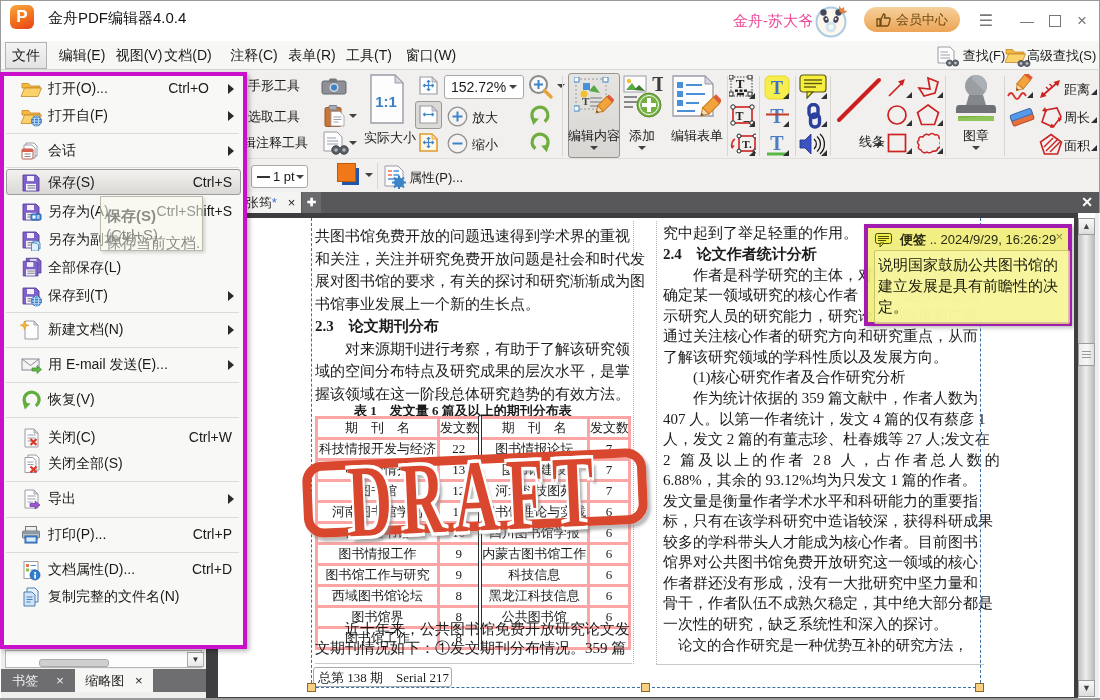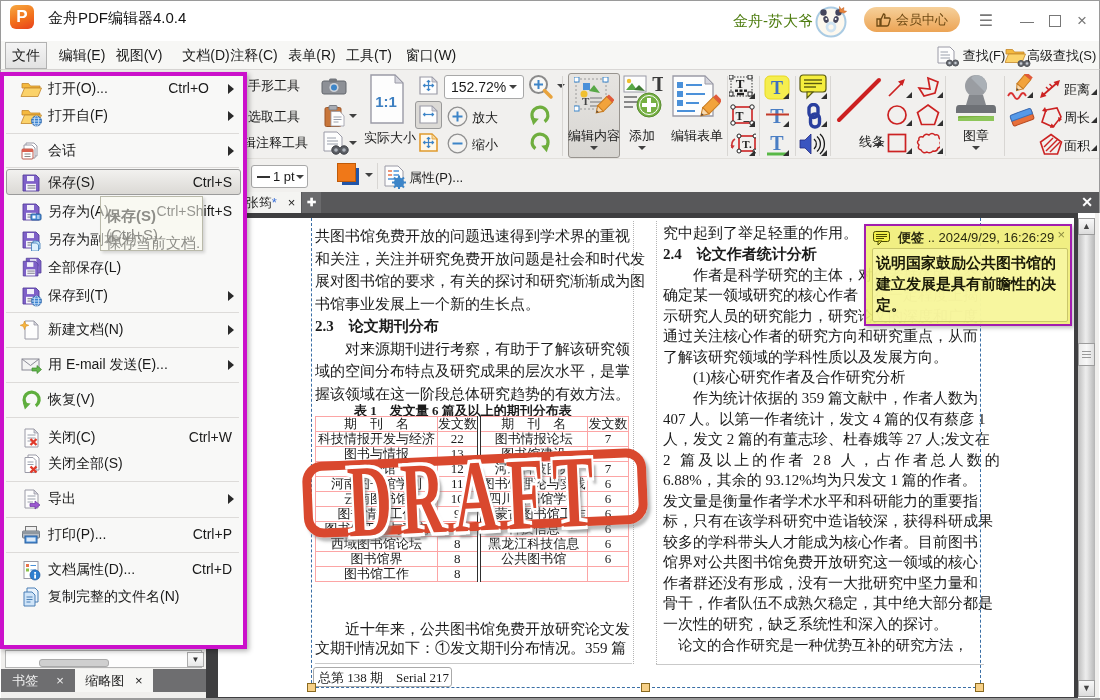--- a/index.html
+++ b/index.html
@@ -2,21 +2,21 @@
 <html><head><meta charset="utf-8"><style>
 *{box-sizing:border-box;margin:0;padding:0}
 html,body{width:1100px;height:700px;overflow:hidden}
 body{font-family:"Liberation Sans",sans-serif;background:#fff;position:relative}
 .a{position:absolute}
 .ct{display:flex;align-items:center;justify-content:center}
 
 #titlebar{left:0;top:0;width:1100px;height:41px;background:#fff;border-top:1px solid #9a9a9a;border-left:1px solid #9a9a9a;border-right:1px solid #9a9a9a}
 #logo{left:10px;top:5px;width:24px;height:24px;border-radius:6px;background:linear-gradient(160deg,#f7a941 0%,#f2711c 55%,#e8401c 100%);color:#fff;font-weight:bold;font-size:17px;text-align:center;line-height:24px}
 #apptitle{left:48px;top:9px;font-size:15px;color:#141414}
-#user{left:733px;top:12px;font-size:15px;color:#4d7c0f}
+#user{left:733px;top:12px;font-size:15px;color:#ec4899}
 #memberbtn{left:864px;top:7px;width:96px;height:25px;border-radius:13px;background:linear-gradient(#f6d09a,#eca455);color:#6e4a14;font-size:13px}
 .winbtn{top:11px;width:22px;height:20px;color:#777;font-size:16px;text-align:center;line-height:20px}
 
 #menubar{left:0;top:41px;width:1100px;height:29px;background:#f7f7f5;border-bottom:1px solid #d9d7d5;border-left:1px solid #9a9a9a;border-right:1px solid #9a9a9a}
 .mi{position:absolute;top:2px;height:25px;line-height:25px;font-size:14px;color:#1a1a1a;text-align:center}
 #mfile{left:4px;top:1px;width:42px;height:27px;background:linear-gradient(#f4f4f4,#e2e2e2);border:1px solid #b2b2b2;line-height:25px}
 
 #toolbar{left:0;top:70px;width:1100px;height:122px;background:#f1f0ee;border-left:1px solid #9a9a9a;border-right:1px solid #9a9a9a}
 .tsep{position:absolute;width:1px;background:#d8d6d3}
 .tlabel{position:absolute;font-size:13px;color:#1a1a1a;white-space:nowrap}
@@ -33,41 +33,41 @@
 #lp-thumb{position:absolute;left:38px;top:446px;width:70px;height:8px;background:#cfcfcf;border:1px solid #aaa;border-radius:3px}
 #lp-dd{position:absolute;left:186px;top:439px;width:17px;height:15px;background:linear-gradient(#fefefe,#e8e8e8);border:1px solid #ababab;font-size:8px;color:#333;text-align:center;line-height:13px}
 #lp-tabs{position:absolute;left:0px;top:456px;width:205px;height:23px;background:#6e6e70}
 #tab-shuqian{position:absolute;left:0;top:0;width:74px;height:23px;color:#f0f0f0;font-size:13px}
 #tab-suolue{position:absolute;left:74px;top:0;width:78px;height:23px;background:#f6f6f4;color:#222;font-size:13px}
 
 #docframe{left:206px;top:213px;width:872px;height:487px;background:#3e3e40}
 #page{left:218px;top:218px;width:856px;height:479px;background:#fff;overflow:hidden}
 .dl{position:absolute;font-family:"Liberation Serif",serif;font-size:15px;color:#1b1b1b;white-space:nowrap;height:21px;line-height:21px}
 .db{font-weight:bold}
-#jtable td{border:1px solid #fca5a5;height:15px;line-height:14px;padding:0;overflow:hidden;white-space:nowrap}
+#jtable td{border:3px solid #fca5a5;height:21px;line-height:14px;padding:0;overflow:hidden;white-space:nowrap}
 #jtable td:nth-child(2){border-right:4px double #2e2e2e}
 .gline{position:absolute;background:#c9c9c9}
 .handle{position:absolute;width:9px;height:9px;background:#f7d086;border:1px solid #8a6a20}
 
 #vscroll{left:1078px;top:218px;width:17px;height:479px;background:linear-gradient(90deg,#bdbdbd,#ececec 45%,#e6e6e6 55%,#b5b5b5)}
 .sbtn{position:absolute;left:0;width:17px;height:17px;background:linear-gradient(#f8f8f8,#dcdcdc);border:1px solid #9c9c9c;color:#444;font-size:9px;text-align:center;line-height:15px}
 #vthumb{position:absolute;left:0px;top:125px;width:17px;height:23px;background:linear-gradient(90deg,#e8e8e8,#f8f8f8,#dedede);border:1px solid #9c9c9c}
 #rightstrip{left:1095px;top:213px;width:4px;height:487px;background:#f0efed}
 
 #fmenu{left:0px;top:72px;width:247px;height:577px;background:#f8f8f7;border:4px solid #cb10cb;box-shadow:2px 2px 5px rgba(0,0,0,.3)}
 .fmi{position:absolute;left:0px;width:239px;height:26px}
 .fmi .txt{position:absolute;left:44px;top:4px;font-size:14px;color:#1a1a1a;white-space:nowrap}
 .fmi .sc{position:absolute;right:11px;top:4px;font-size:14px;color:#1a1a1a}
 .fmi .arr{position:absolute;right:9px;top:8px;width:0;height:0;border-top:5px solid transparent;border-bottom:5px solid transparent;border-left:6px solid #2a2a2a}
 .fmi .ic{position:absolute;left:16px;top:2px;width:22px;height:22px}
 .fsep{position:absolute;left:2px;width:233px;height:1px;background:#dddbd9}
 #fhl{position:absolute;left:2px;width:235px;height:26px;background:linear-gradient(#f2f1ef,#dbd9d5);border:1px solid #9b9b9b;border-radius:3px}
 #ftip{left:100px;top:196px;width:103px;height:55px;background:rgba(249,249,238,.55);border:1px solid rgba(160,160,140,.7);box-shadow:2px 2px 3px rgba(0,0,0,.15);font-size:15px;color:rgba(135,135,130,.95)}
 
-#note{left:646px;top:6px;width:208px;height:102px;background:rgba(240,238,120,.92);border:2px solid #a21caf;box-shadow:2px 2px 4px rgba(0,0,0,.25)}
+#note{left:646px;top:6px;width:208px;height:102px;background:rgba(240,238,120,.92);border:4px solid #a21caf;box-shadow:2px 2px 4px rgba(0,0,0,.25)}
 #notebody{position:absolute;left:6px;top:22px;width:196px;height:74px;background:rgba(250,248,170,.72);border:1px solid #c9c66a;border-radius:2px}
 
 #stamp{left:85px;top:233px;width:344px;height:84px;transform:rotate(-2.5deg)}
 #stampbox{position:absolute;left:0;top:4px;width:344px;height:76px;border:9px solid #d9482e;border-radius:20px;box-shadow:3px 4px 3px rgba(120,120,120,.5)}
 #stamptxt{position:absolute;left:28px;top:-5px;width:288px;height:102px;text-align:center;font-family:"Liberation Serif",serif;font-weight:bold;font-size:61px;line-height:102px;letter-spacing:9px;color:#d9482e;transform:scaleY(1.68);text-shadow:-2px -2px 0 #fff,2px -2px 0 #fff,-2px 2px 0 #fff,2px 2px 0 #fff,4px 4px 2px rgba(130,130,130,.6)}
 .fmi-first .sc{right:34px}
 </style></head><body>
 <div id="titlebar" class="a"></div>
 <div id="logo" class="a">P</div>
 <div id="apptitle" class="a">金舟PDF编辑器4.0.4</div>
@@ -88,21 +88,21 @@
       <path d="M1 6 h3 v7 H1 Z M5 13 V6.5 L7.5 1 q1.5 0 1.5 1.5 L8.5 5 h4.5 q1.5 0 1 1.8 l-1.3 4.7 q-0.4 1.5 -1.8 1.5 Z" fill="none" stroke="#6e4a14" stroke-width="1.3"></path>
     </svg>会员中心</div>
 <div class="a winbtn" style="left:975px;letter-spacing:0">☰</div>
 <div class="a winbtn" style="left:1016px;font-size:14px">—</div>
 <div class="a winbtn" style="left:1044px"><span style="display:inline-block;width:12px;height:12px;border:1.6px solid #777;margin-top:4px"></span></div>
 <div class="a winbtn" style="left:1071px;font-size:17px">×</div>
 <div id="menubar" class="a">
   <div id="mfile" class="mi">文件</div>
   <div class="mi" style="left:56px;width:50px">编辑(E)</div>
   <div class="mi" style="left:113px;width:50px">视图(V)</div>
-  <div class="mi" style="left:180px;width:50px">文档(D)</div>
+  <div class="mi" style="left:162px;width:50px">文档(D)</div>
   <div class="mi" style="left:228px;width:50px">注释(C)</div>
   <div class="mi" style="left:286px;width:50px">表单(R)</div>
   <div class="mi" style="left:344px;width:48px">工具(T)</div>
   <div class="mi" style="left:399px;width:62px">窗口(W)</div>
   <svg class="a" style="left:936px;top:5px" width="23" height="22" viewBox="0 0 23 22">
       <path d="M1 1 h12 l4 4 v12 H1 Z" fill="#fdfdfd" stroke="#9a9aa6"></path>
       <line x1="3.5" y1="6" x2="11" y2="6" stroke="#9aa0ac"></line>
       <line x1="3.5" y1="9" x2="13" y2="9" stroke="#9aa0ac"></line>
       <line x1="3.5" y1="12" x2="13" y2="12" stroke="#9aa0ac"></line>
       <circle cx="12.5" cy="17" r="3" fill="#6b6e74" stroke="#4c4f55"></circle>
@@ -640,21 +640,21 @@
     <svg style="position:absolute;left:7px;top:5px" width="17" height="15" viewBox="0 0 17 15">
         <rect x="0.5" y="0.5" width="16" height="10" rx="2" fill="#f3ef4a" stroke="#4a4a00"></rect>
         <path d="M5 10 L5 14 L9 10 Z" fill="#f3ef4a" stroke="#4a4a00"></path>
         <line x1="3" y1="3.5" x2="14" y2="3.5" stroke="#4a4a00"></line>
         <line x1="3" y1="5.5" x2="14" y2="5.5" stroke="#4a4a00"></line>
         <line x1="3" y1="7.5" x2="11" y2="7.5" stroke="#4a4a00"></line>
       </svg>
     <div style="position:absolute;left:32px;top:3px;font-size:13px;font-weight:bold;color:#2a2a10">便签 <span style="font-weight:normal">.. 2024/9/29, 16:26:29</span></div>
     <div style="position:absolute;right:5px;top:1px;font-size:13px;color:#8a8a40">×</div>
     <div id="notebody"></div>
-    <div style="position:absolute;left:10px;top:26px;width:192px;font-size:15px;font-weight:bold;color:#1a1a08;line-height:21px">说明国家鼓励公共图书馆的建立发展是具有前瞻性的决定。</div>
+    <div style="position:absolute;left:10px;top:26px;width:192px;font-size:15px;font-weight:normal;color:#1a1a08;line-height:21px">说明国家鼓励公共图书馆的建立发展是具有前瞻性的决定。</div>
   </div>
 </div>
 <div id="vscroll" class="a">
   <div class="sbtn" style="top:0px">▲</div>
   <div class="sbtn" style="top:462px">▼</div>
   <div id="vthumb">
       <div style="position:absolute;left:3px;top:7px;width:9px;height:1px;background:#999"></div>
       <div style="position:absolute;left:3px;top:10px;width:9px;height:1px;background:#999"></div>
       <div style="position:absolute;left:3px;top:13px;width:9px;height:1px;background:#999"></div>
     </div>

